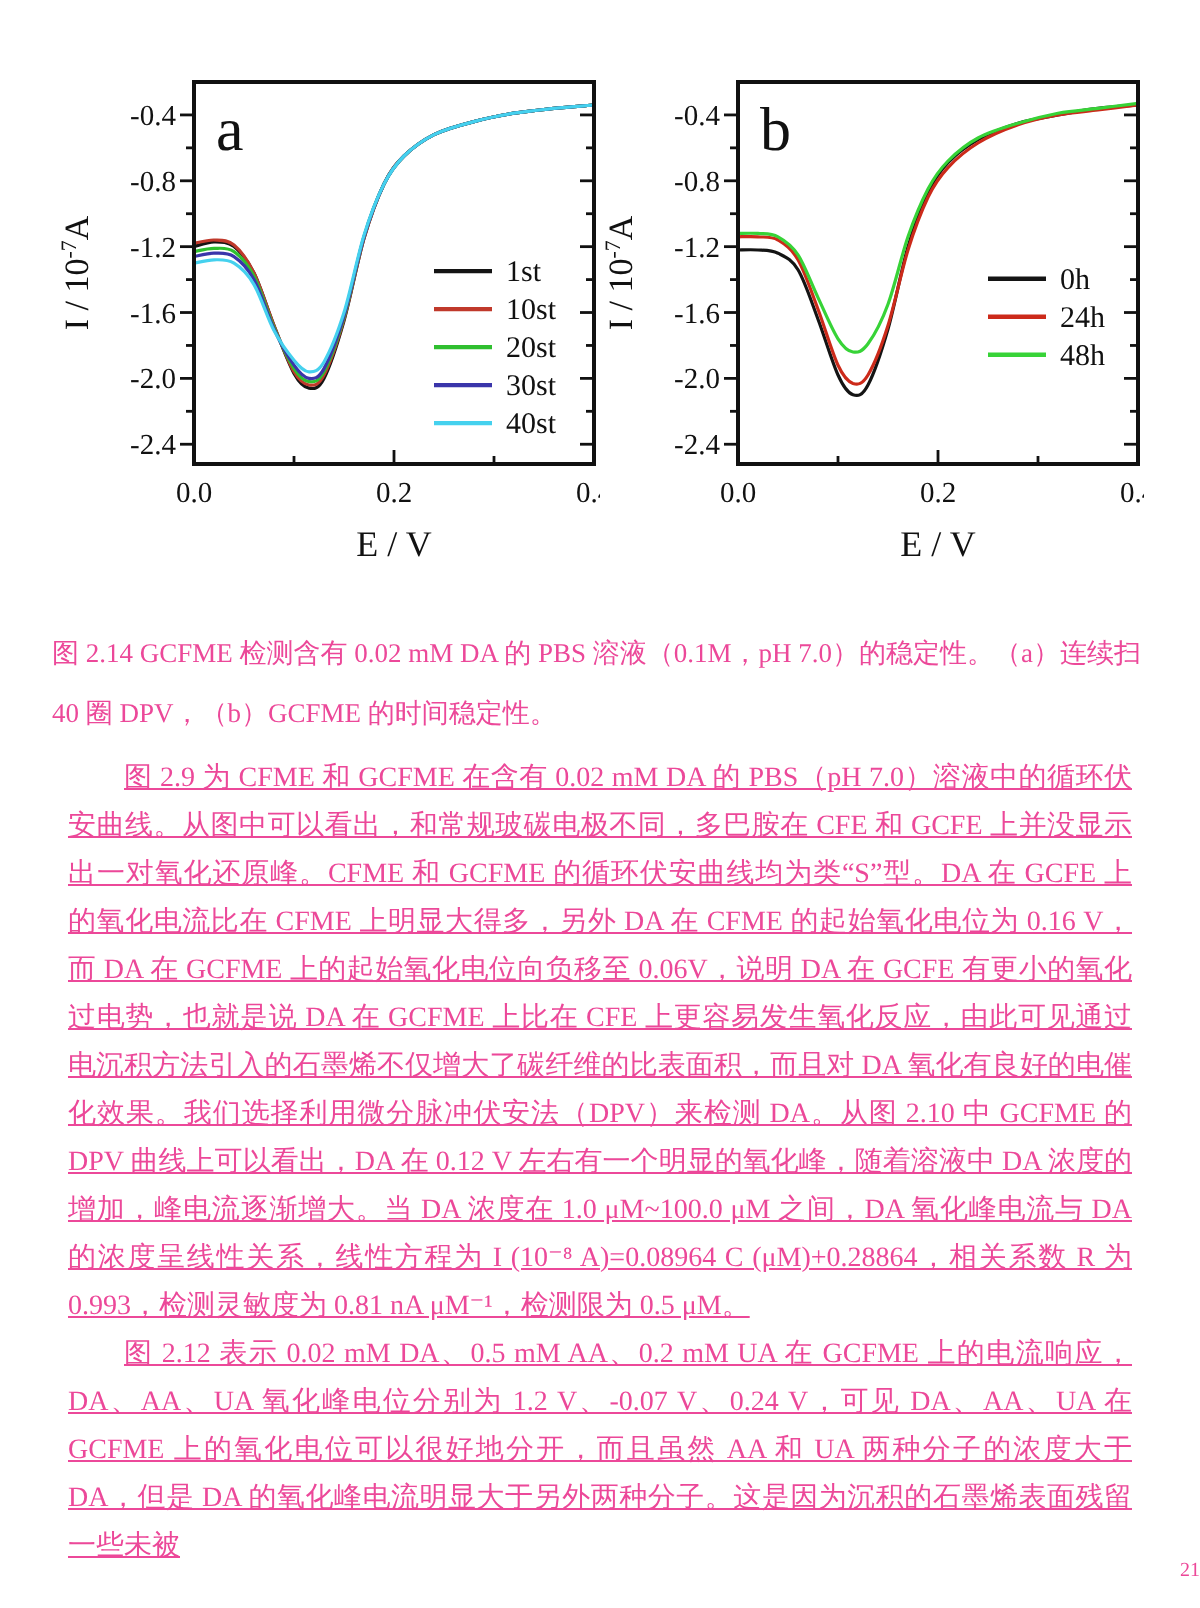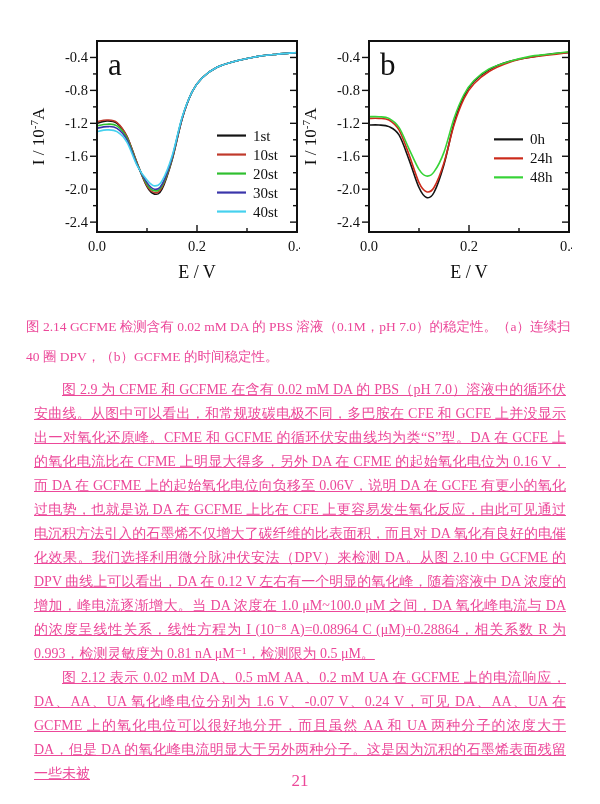--- a/index.html
+++ b/index.html
@@ -32,22 +32,22 @@
     margin:6px auto 0;
     text-align:justify;
     font-size:14px;
     line-height:24px;
   }
   .body-text p{margin:0;text-indent:2em;text-decoration:underline;}
   .page-number{
     position:absolute;
     left:0;right:0;
     bottom:13px;
-    text-align:center;
-    font-size:17px;
+    text-align:right;
+    font-size:10px;
   }
 </style>
 </head>
 <body>
 
 <div class="page">
 
   <div class="figures">
     <div class="chart-box">
         <svg width="270" height="290" viewBox="0 0 270 290" style="font-family: &quot;Liberation Serif&quot;, &quot;DejaVu Serif&quot;, serif;">
@@ -200,18 +200,18 @@
             </g>
           </g>
         </svg>
       </div>
   </div>
 
   <div class="caption">图 2.14 GCFME 检测含有 0.02 mM DA 的 PBS 溶液（0.1M，pH 7.0）的稳定性。（a）连续扫 40 圈 DPV，（b）GCFME 的时间稳定性。</div>
 
   <div class="body-text">
     <p>图 2.9 为 CFME 和 GCFME 在含有 0.02 mM DA 的 PBS（pH 7.0）溶液中的循环伏安曲线。从图中可以看出，和常规玻碳电极不同，多巴胺在 CFE 和 GCFE 上并没显示出一对氧化还原峰。CFME 和 GCFME 的循环伏安曲线均为类“S”型。DA 在 GCFE 上的氧化电流比在 CFME 上明显大得多，另外 DA 在 CFME 的起始氧化电位为 0.16 V，而 DA 在 GCFME 上的起始氧化电位向负移至 0.06V，说明 DA 在 GCFE 有更小的氧化过电势，也就是说 DA 在 GCFME 上比在 CFE 上更容易发生氧化反应，由此可见通过电沉积方法引入的石墨烯不仅增大了碳纤维的比表面积，而且对 DA 氧化有良好的电催化效果。我们选择利用微分脉冲伏安法（DPV）来检测 DA。从图 2.10 中 GCFME 的 DPV 曲线上可以看出，DA 在 0.12 V 左右有一个明显的氧化峰，随着溶液中 DA 浓度的增加，峰电流逐渐增大。当 DA 浓度在 1.0 μM~100.0 μM 之间，DA 氧化峰电流与 DA 的浓度呈线性关系，线性方程为 I (10⁻⁸ A)=0.08964 C (μM)+0.28864，相关系数 R 为 0.993，检测灵敏度为 0.81 nA μM⁻¹，检测限为 0.5 μM。</p>
-    <p>图 2.12 表示 0.02 mM DA、0.5 mM AA、0.2 mM UA 在 GCFME 上的电流响应，DA、AA、UA 氧化峰电位分别为 1.6 V、-0.07 V、0.24 V，可见 DA、AA、UA 在 GCFME 上的氧化电位可以很好地分开，而且虽然 AA 和 UA 两种分子的浓度大于 DA，但是 DA 的氧化峰电流明显大于另外两种分子。这是因为沉积的石墨烯表面残留一些未被</p>
+    <p>图 2.12 表示 0.02 mM DA、0.5 mM AA、0.2 mM UA 在 GCFME 上的电流响应，DA、AA、UA 氧化峰电位分别为 1.2 V、-0.07 V、0.24 V，可见 DA、AA、UA 在 GCFME 上的氧化电位可以很好地分开，而且虽然 AA 和 UA 两种分子的浓度大于 DA，但是 DA 的氧化峰电流明显大于另外两种分子。这是因为沉积的石墨烯表面残留一些未被</p>
   </div>
 
   <div class="page-number">21</div>
 
 </div>
 
 </body></html>

